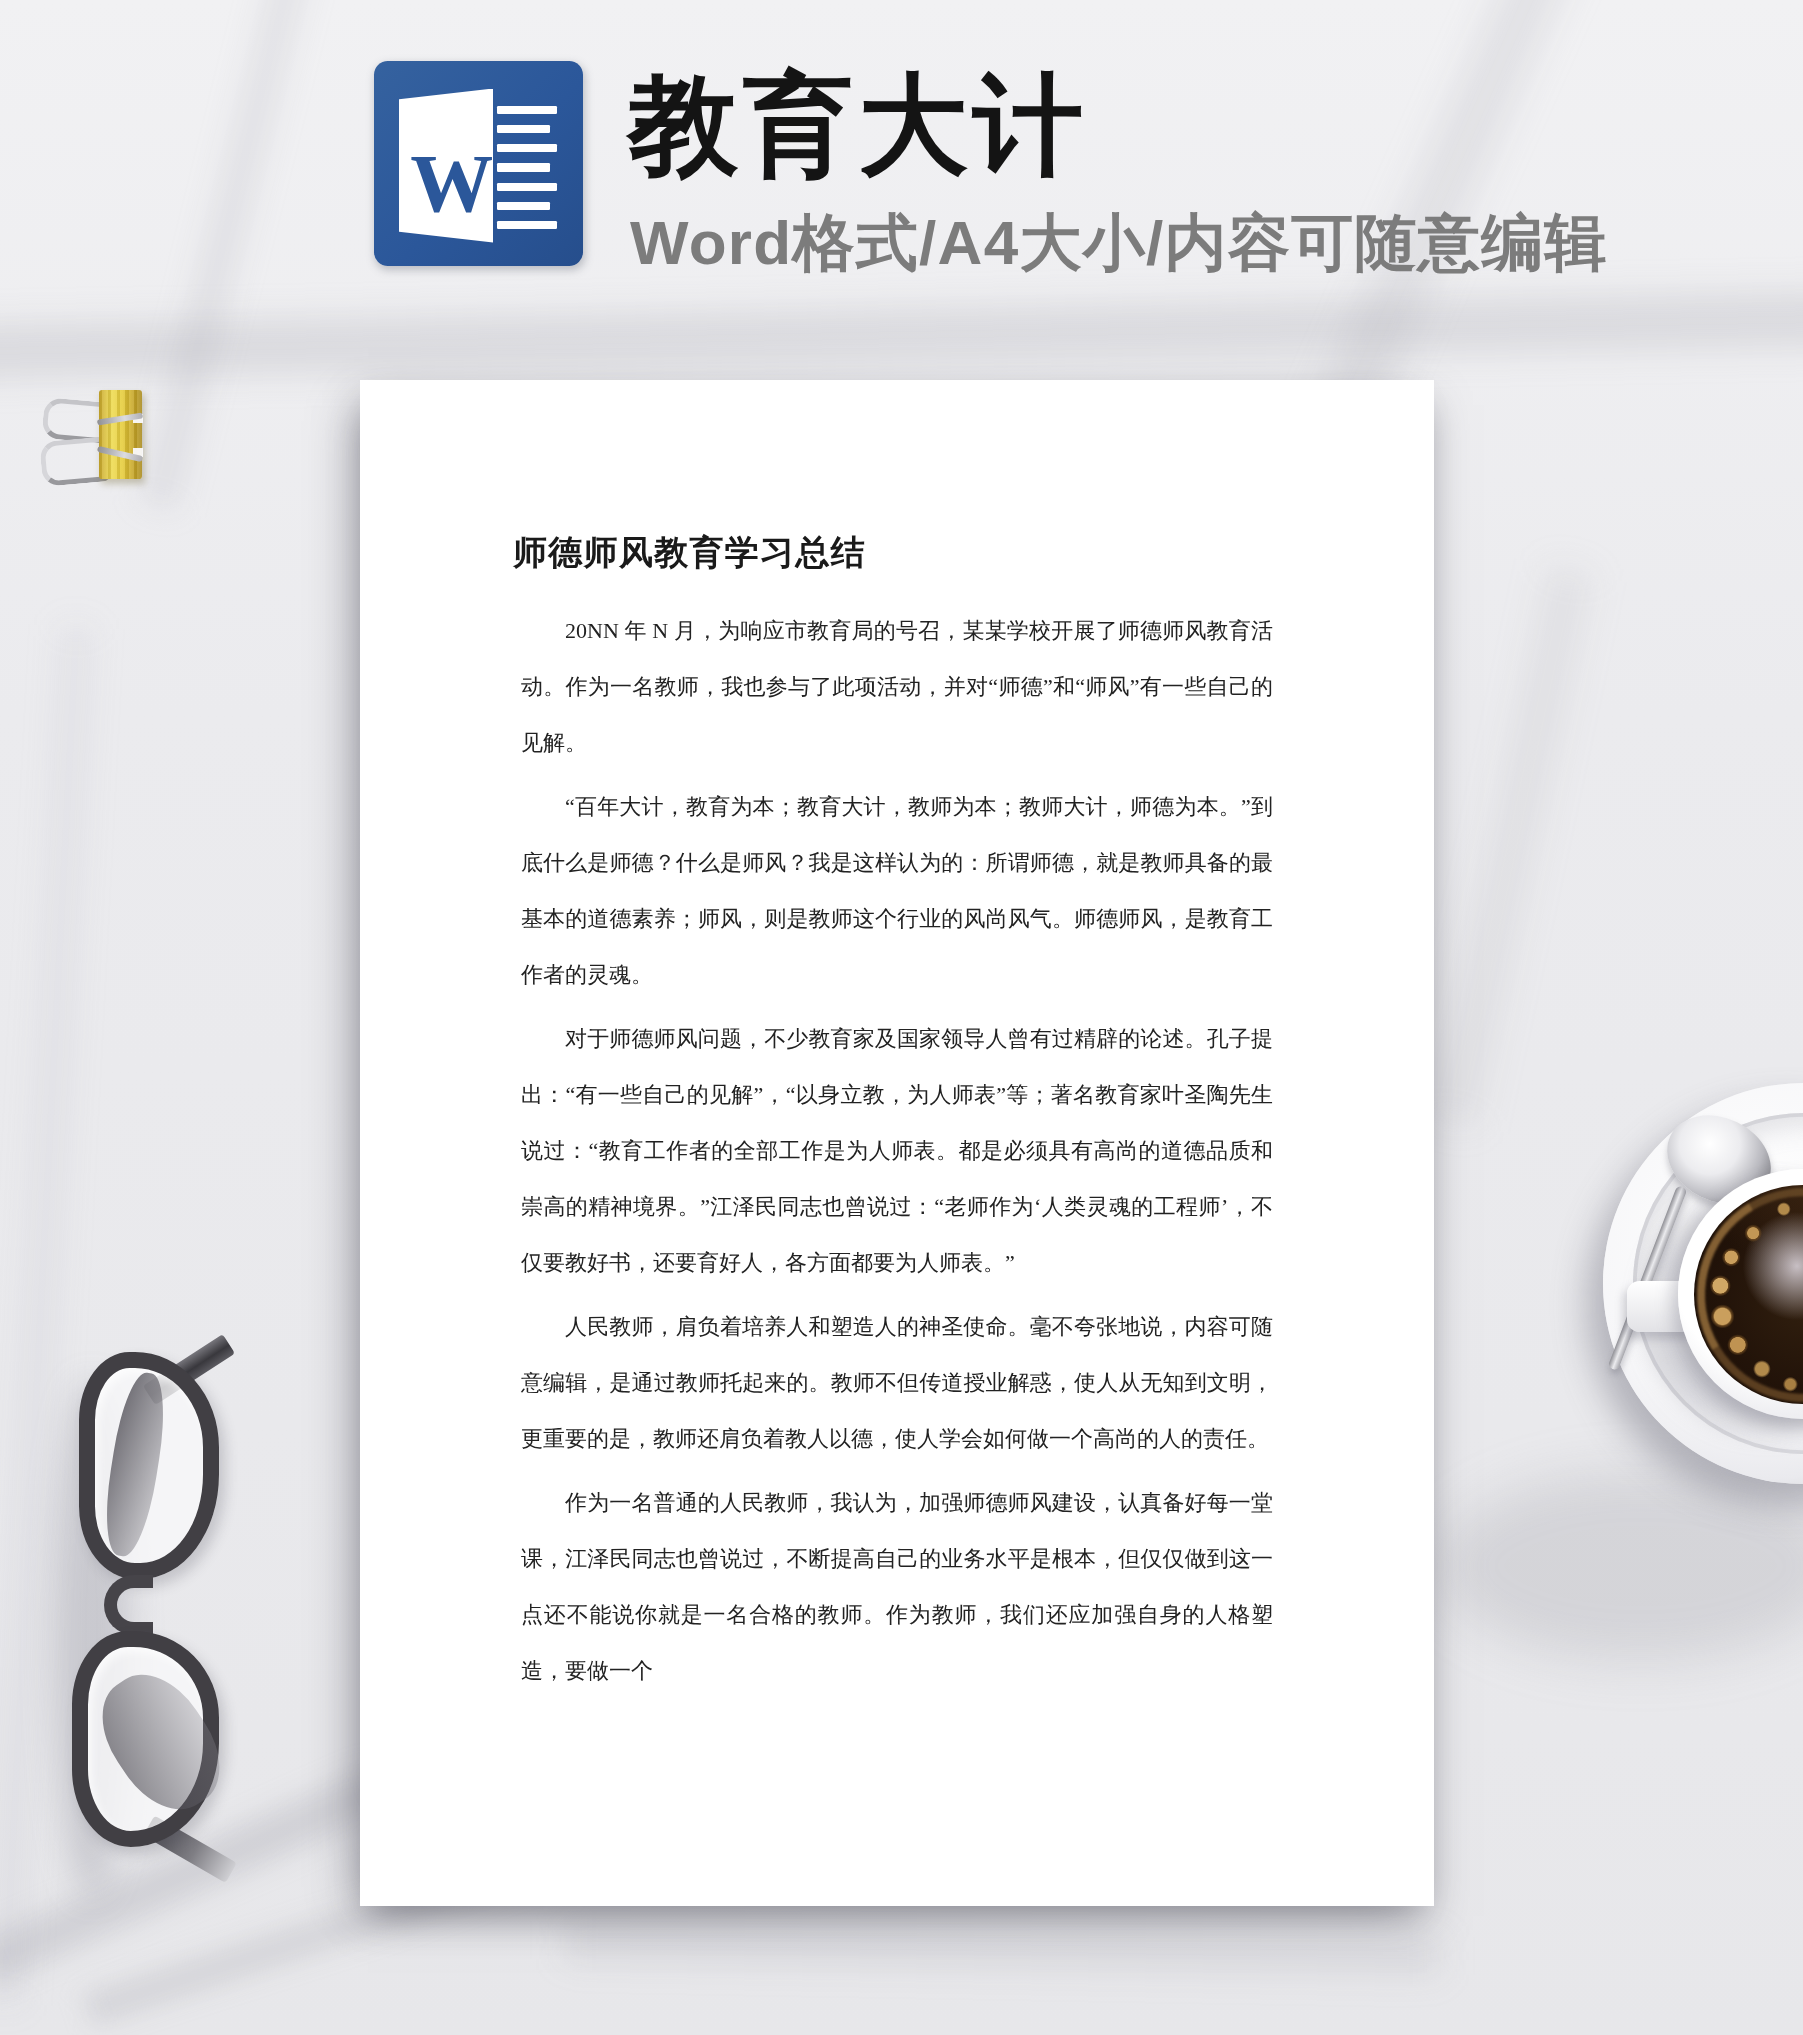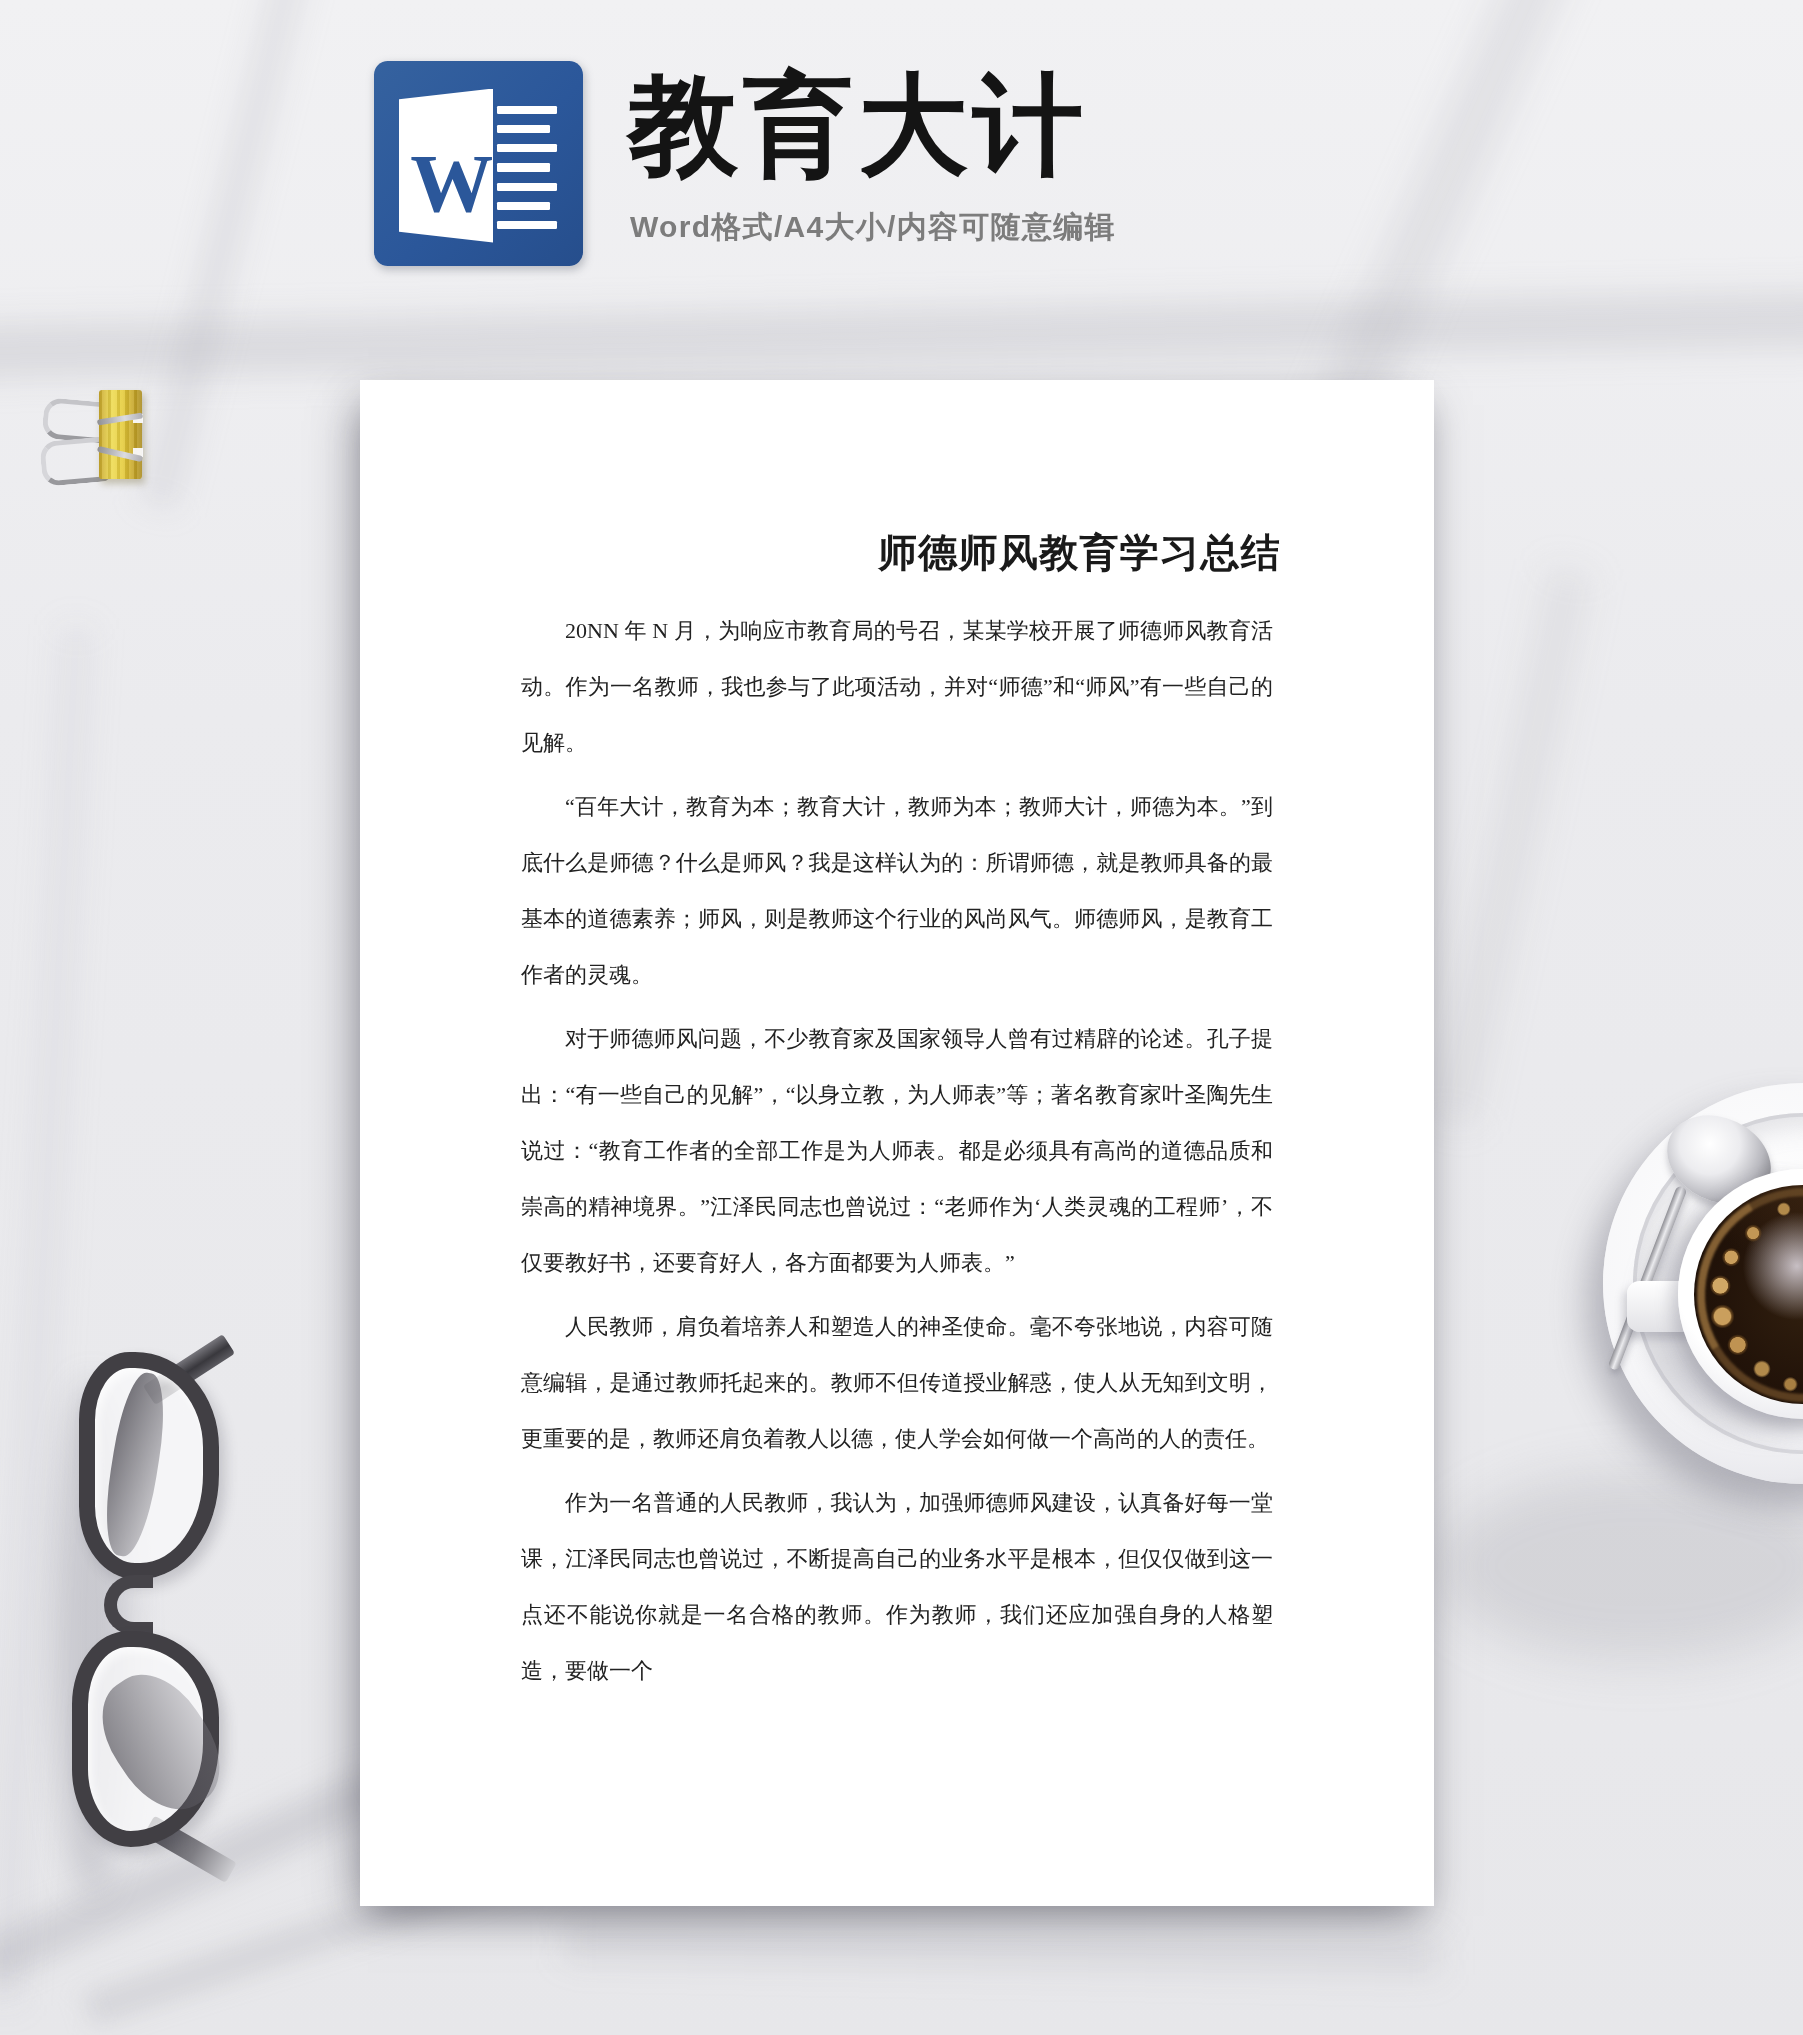--- a/index.html
+++ b/index.html
@@ -30,21 +30,21 @@
     box-shadow:inset -8.8px 0 0 rgba(210,214,222,.0);}
   .icon-w{position:absolute;left:11.3px;bottom:17.5px;color:#2b579a;font-size:83px;line-height:1;
     font-weight:bold;font-family:"Liberation Serif", serif;}
   .icon-lines{position:absolute;left:123px;top:45px;width:63px;height:123px;display:flex;
     flex-direction:column;justify-content:space-between;}
   .icon-lines span{display:block;height:8.1px;background:#fff;border-radius:1.3px;}
   .icon-lines span:nth-child(odd){width:60px;}
   .icon-lines span:nth-child(even){width:53px;}
   .brand-title{position:absolute;left:628px;top:70px;font-size:110px;line-height:1;
     font-weight:900;color:#141414;letter-spacing:5px;}
-  .brand-subtitle{position:absolute;left:630px;top:212px;font-size:30px;line-height:1;
+  .brand-subtitle{position:absolute;left:630px;top:212px;font-size:62px;line-height:1;
     font-weight:bold;color:#7c7c7c;letter-spacing:1.3px;}
 
   
   .clip{position:absolute;left:38px;top:385px;width:119px;height:100px;}
   .clip-loop{position:absolute;border:5.6px solid #b4b4b8;background:transparent;}
   .clip-loop.top{left:5px;top:15px;width:58px;height:31px;border-radius:17.5px 7.5px 7.5px 17.5px;transform:rotate(5deg);
     border-color:#c4c4c8 #a9a9ad #9b9b9f #d2d2d6;}
   .clip-loop.bottom{left:2.5px;top:54px;width:58px;height:35px;border-radius:17.5px 7.5px 7.5px 17.5px;transform:rotate(-5deg);
     border-color:#cfcfd3 #a5a5a9 #98989c #d6d6da;}
   .clip-body{position:absolute;left:61px;top:5px;width:43px;height:89px;border-radius:3.1px;
@@ -57,21 +57,21 @@
   .clip-body::before{top:24px;} .clip-body::after{top:58px;}
   .clip-wire{position:absolute;height:5.6px;border-radius:3.8px;
     background:linear-gradient(90deg,#8f8f93,#dcdce0 60%,#aeaeb2);}
   .clip-wire.top{left:59px;top:31px;width:46px;transform:rotate(-9deg);}
   .clip-wire.bottom{left:59px;top:66px;width:46px;transform:rotate(13deg);}
 
   
   .page{position:absolute;left:360px;top:380px;width:1074px;height:1526px;background:#ffffff;
     box-sizing:border-box;padding:0 153px;
     box-shadow:0 17.5px 38px -7.5px rgba(70,70,82,.50), -21px 11.3px 44px -15px rgba(90,90,102,.38);}
-  .doc-title{margin:141px 0 0 0;text-align:right;font-size:39px;line-height:63px;font-weight:bold;
+  .doc-title{margin:141px 0 0 0;text-align:left;font-size:34px;line-height:63px;font-weight:bold;
     color:#1a1a1a;letter-spacing:1.3px;font-family:"Liberation Serif", serif;}
   .doc-body{margin-top:19px;}
   .doc-body p{margin:8px;font-size:22px;line-height:56px;color:#222222;text-align:justify;
     text-indent:44px;font-family:"Liberation Serif", serif;}
 
   
   .glasses{position:absolute;left:71px;top:1343px;width:269px;height:595px;}
   .g-shadow{position:absolute;left:-17.5px;top:38px;width:75px;height:514px;
     background:rgba(120,120,132,.28);filter:blur(16.3px);border-radius:50%;}
   .temple{position:absolute;width:95px;height:22.5px;border-radius:3.8px;transform-origin:0 50%;}

